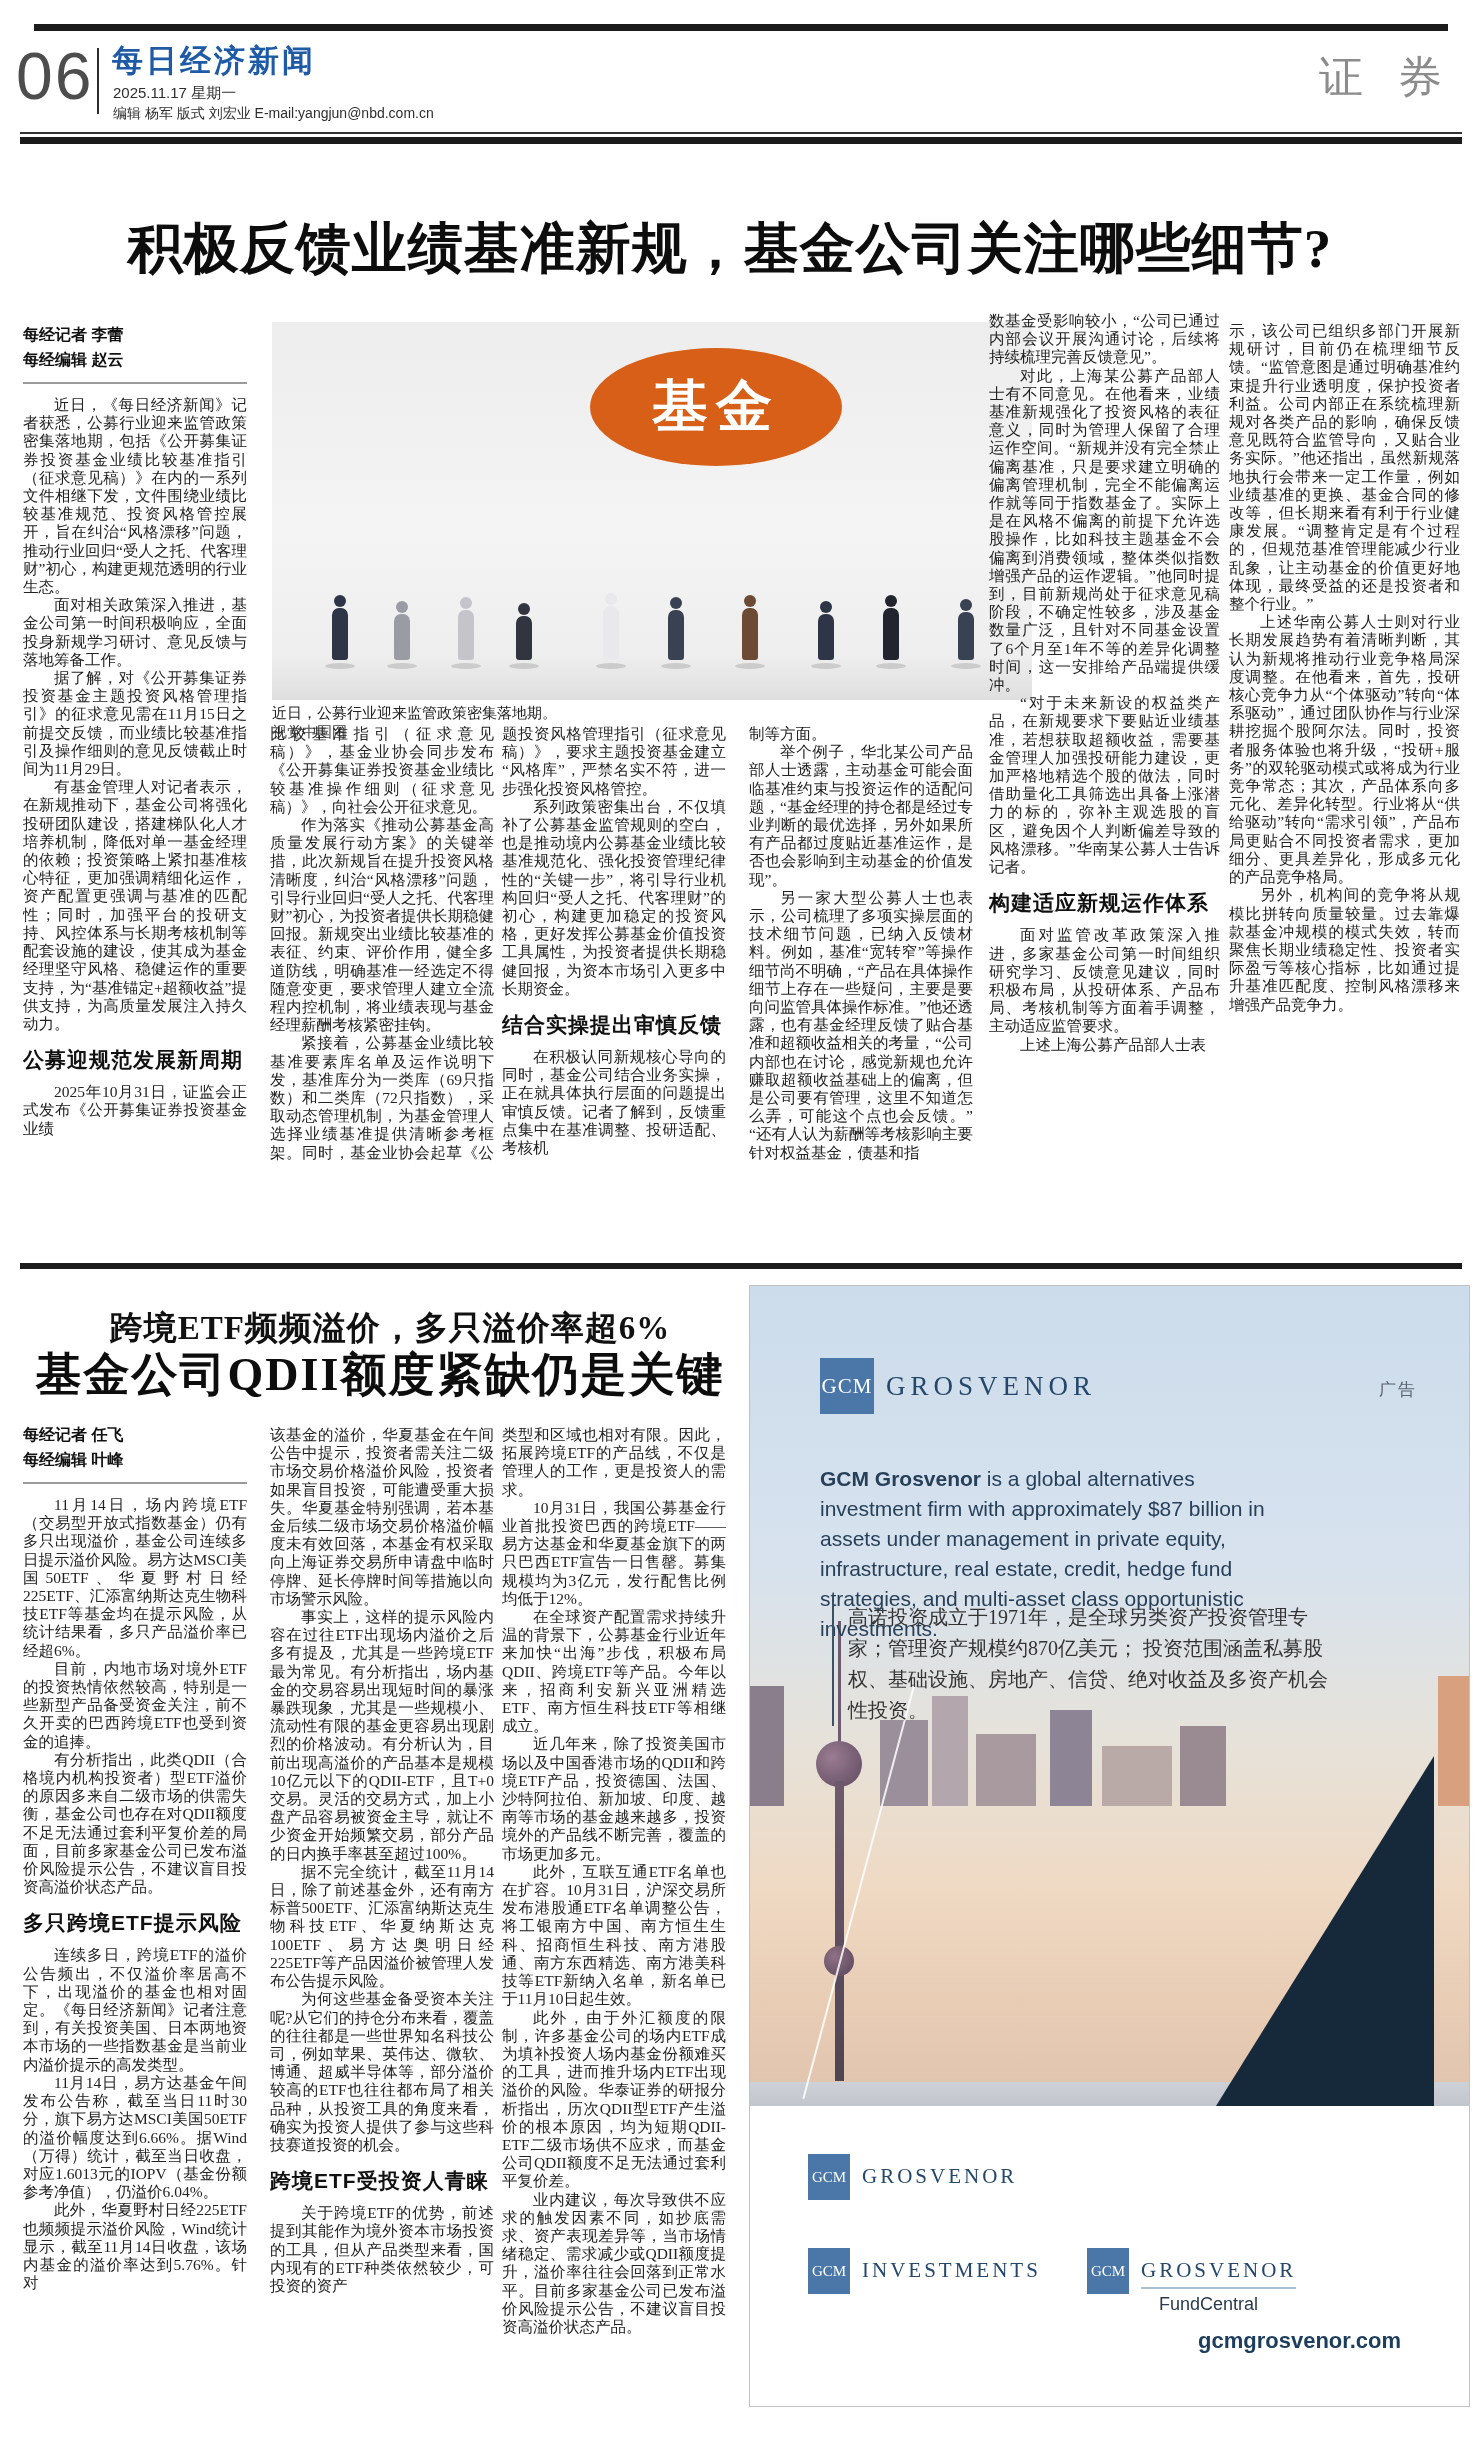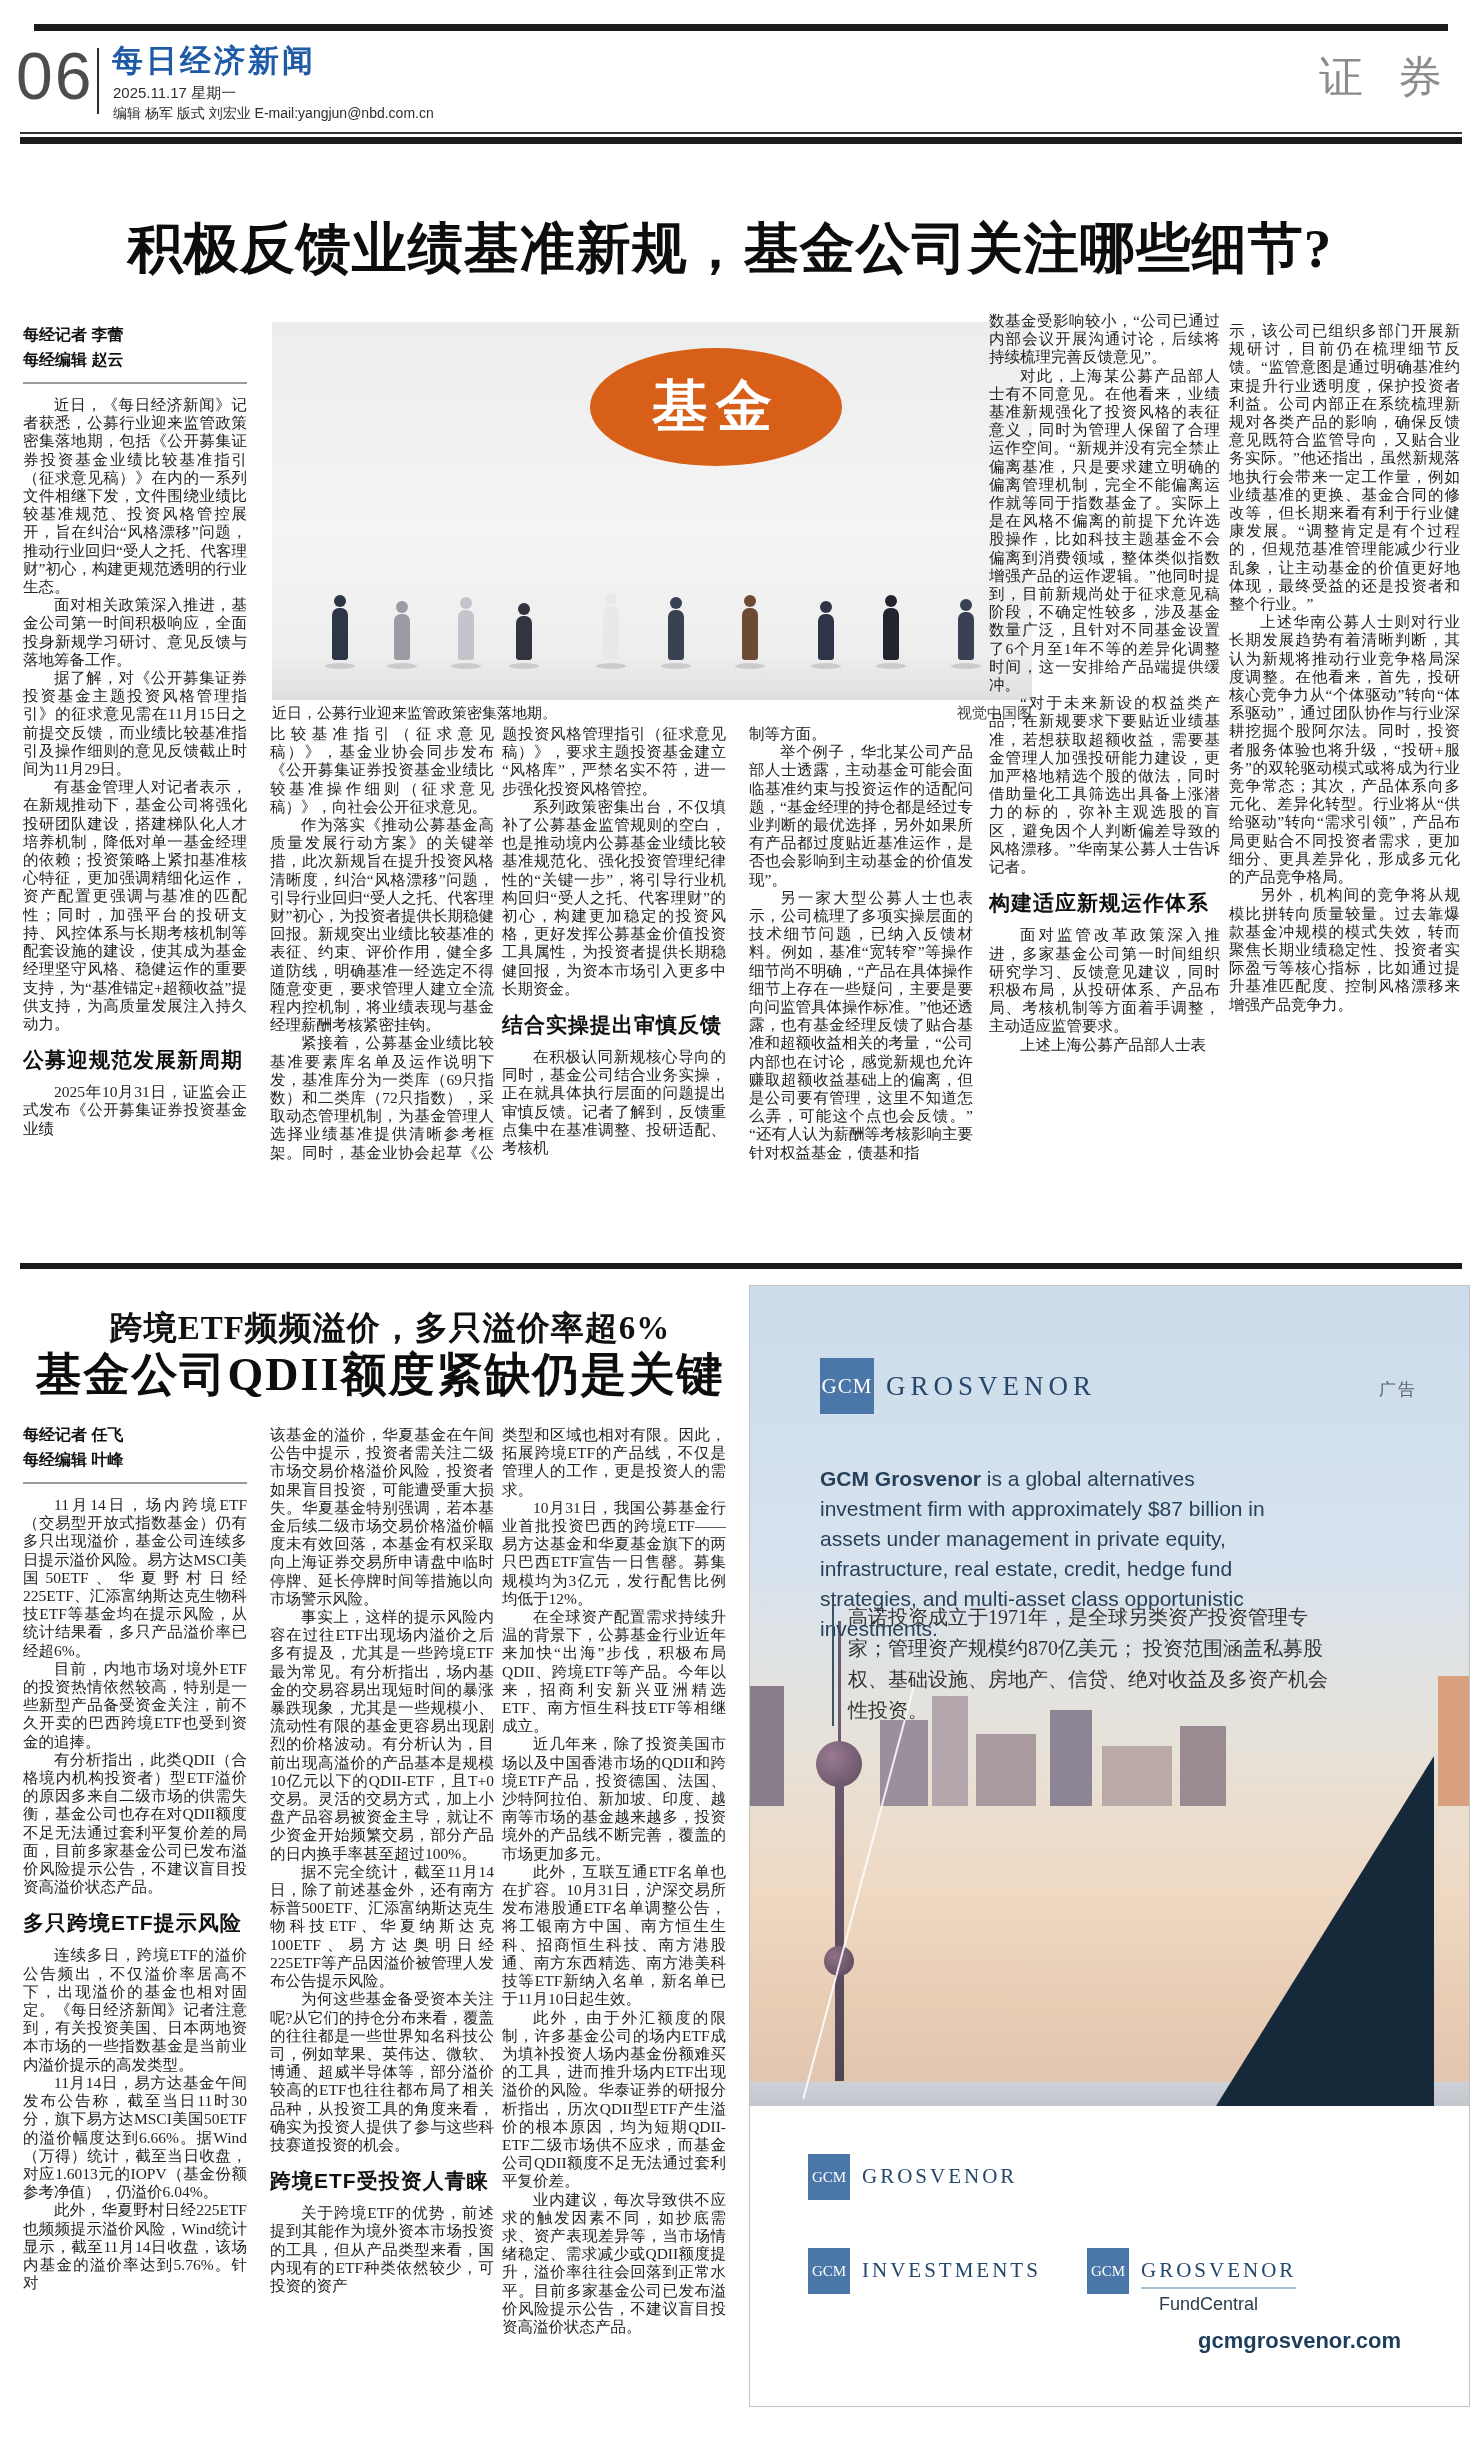--- a/index.html
+++ b/index.html
@@ -44,21 +44,21 @@
   .a1-photo .floor{position:absolute;left:0;bottom:0;width:100%;height:42px;
             background:linear-gradient(180deg,#ededed,#dfdfdf);}
   .badge{position:absolute;left:318px;top:26px;width:252px;height:118px;border-radius:50%;
          background:#d75f17;display:flex;align-items:center;justify-content:center;}
   .badge span{color:#fff;font-size:56px;font-weight:bold;letter-spacing:8px;}
   .fig{position:absolute;bottom:40px;left:var(--x);width:16px;height:var(--h);background:var(--c);
        border-radius:7px 7px 3px 3px;}
   .fig::before{content:"";position:absolute;top:-13px;left:2px;width:12px;height:12px;border-radius:50%;background:var(--c);}
   .fig::after{content:"";position:absolute;bottom:-9px;left:-7px;width:30px;height:6px;border-radius:50%;background:rgba(0,0,0,.13);}
   .caption-row{position:absolute;left:272px;top:704px;width:760px;display:flex;justify-content:space-between;
-               font-family:"Liberation Sans","DejaVu Sans",sans-serif;font-size:15px;color:#222;}
+               font-family:"Liberation Sans","DejaVu Sans",sans-serif;font-size:15px;color:#222;flex-direction:column;}
   .caption-row .credit{color:#444;}
 
   .mid-rule{left:20px;top:1263px;width:1442px;height:6px;}
   .thin-rule{left:20px;top:132px;width:1442px;height:2px;background:#333;}
   .thick-rule{left:20px;top:137px;width:1442px;height:7px;}
   .top-rule{left:34px;top:24px;width:1414px;height:7px;}
 
   
   .a2-kicker{position:absolute;left:20px;top:1296px;width:720px;margin:10px;text-align:center;
              font-size:33px;font-weight:600;color:#111;letter-spacing:1px;}

